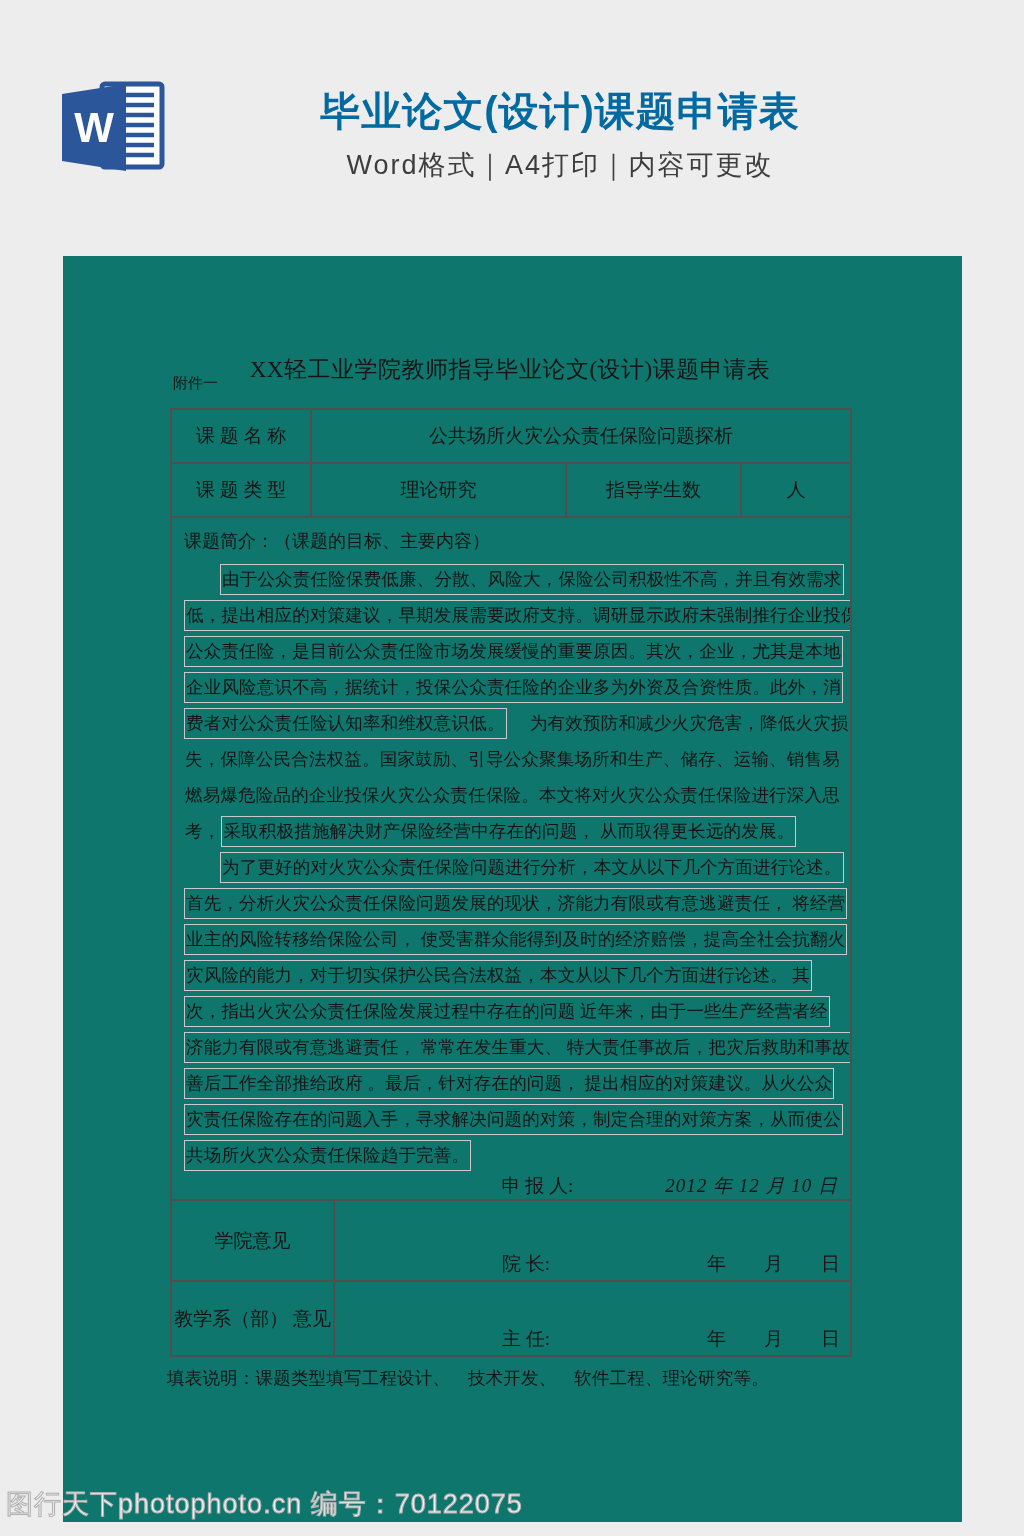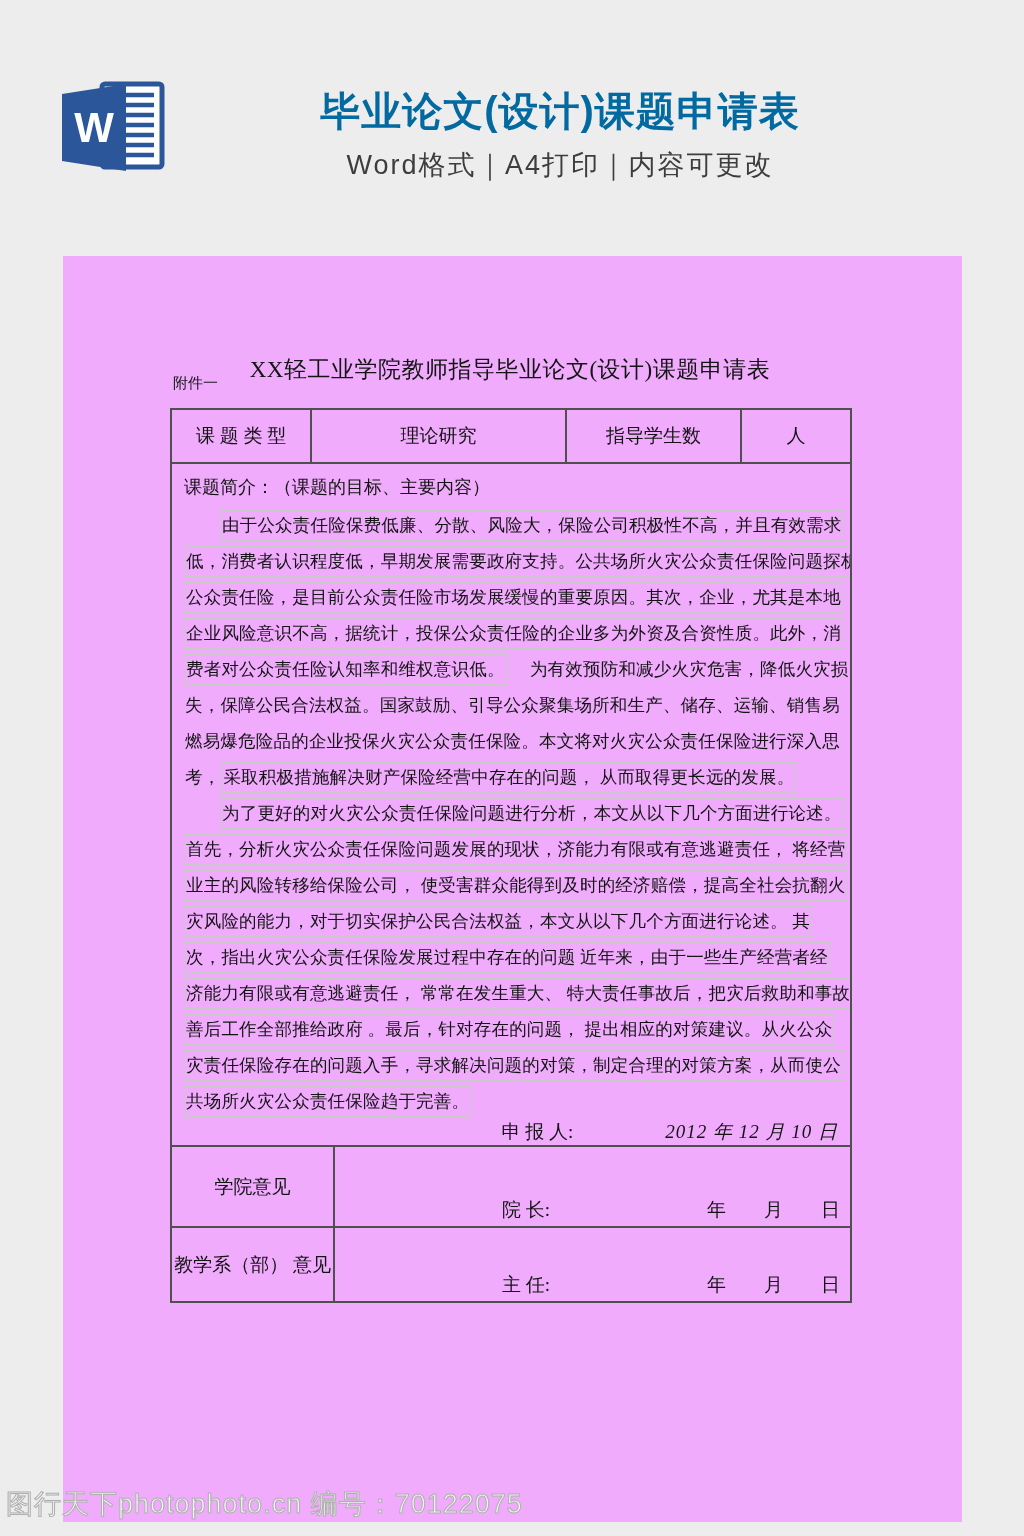--- a/index.html
+++ b/index.html
@@ -11,21 +11,21 @@
 
   
   .word-icon { position:absolute; left:62px; top:80px; width:104px; height:94px; }
   .header-text { position:absolute; left:170px; top:88px; width:780px; text-align:center; }
   .header-title { font-size:40px; font-weight:bold; color:#0369a1; letter-spacing:1px; line-height:46px; }
   .header-sub { margin-top:13px; font-size:27px; color:#3d3d3d; letter-spacing:2px; }
 
   
   .page {
     position:absolute; left:63px; top:256px; width:899px; height:1266px;
-    background:#f0abfc; color:#141414;
+    background:#0f766e; color:#141414;
     font-family:"Liberation Serif","DejaVu Serif",serif;
   }
   .attachment { position:absolute; left:110px; top:118px; font-size:15px; }
   .form-title { position:absolute; left:107px; top:98px; width:680px; text-align:center; font-size:23px; letter-spacing:0.5px; }
 
   table.form-table {
     position:absolute; left:107px; top:152px; width:680px;
     border-collapse:collapse; table-layout:fixed;
   }
   .form-table td {
@@ -96,31 +96,35 @@
   <table class="form-table">
     <colgroup>
       <col style="width:140px">
         <col style="width:23px">
         <col style="width:232px">
         <col style="width:175px">
         <col style="width:110px">
     </colgroup>
     <tbody>
       <tr style="height:54px;">
+        <td>课 题 名 称</td>
+        <td colspan="4">公共场所火灾公众责任保险问题探析</td>
+      </tr>
+      <tr style="height:54px;">
         <td>课 题 类 型</td>
         <td colspan="2">理论研究</td>
         <td>指导学生数</td>
         <td>人</td>
       </tr>
       <tr style="height:528px;">
         <td colspan="5" class="summary-cell">
           <div class="sum-label">课题简介：（课题的目标、主要内容）</div>
           <div id="summary-lines">
               <div class="sline indent"><span class="seg boxed">由于公众责任险保费低廉、分散、风险大，保险公司积极性不高，并且有效需求</span></div>
-              <div class="sline"><span class="seg boxed">低，消费者认识程度低，早期发展需要政府支持。公共场所火灾公众责任保险问题探析</span></div>
+              <div class="sline"><span class="seg boxed">低，提出相应的对策建议，早期发展需要政府支持。调研显示政府未强制推行企业投保</span></div>
               <div class="sline"><span class="seg boxed">公众责任险，是目前公众责任险市场发展缓慢的重要原因。其次，企业，尤其是本地</span></div>
               <div class="sline"><span class="seg boxed">企业风险意识不高，据统计，投保公众责任险的企业多为外资及合资性质。此外，消</span></div>
               <div class="sline"><span class="seg boxed">费者对公众责任险认知率和维权意识低。</span><span class="seg">　 为有效预防和减少火灾危害，降低火灾损</span></div>
               <div class="sline"><span class="seg">失，保障公民合法权益。国家鼓励、引导公众聚集场所和生产、储存、运输、销售易</span></div>
               <div class="sline"><span class="seg">燃易爆危险品的企业投保火灾公众责任保险。本文将对火灾公众责任保险进行深入思</span></div>
               <div class="sline"><span class="seg">考，</span><span class="seg boxed">采取积极措施解决财产保险经营中存在的问题， 从而取得更长远的发展。</span></div>
               <div class="sline indent"><span class="seg boxed">为了更好的对火灾公众责任保险问题进行分析，本文从以下几个方面进行论述。</span></div>
               <div class="sline"><span class="seg boxed">首先，分析火灾公众责任保险问题发展的现状，济能力有限或有意逃避责任，  将经营</span></div>
               <div class="sline"><span class="seg boxed">业主的风险转移给保险公司，  使受害群众能得到及时的经济赔偿，提高全社会抗翻火</span></div>
               <div class="sline"><span class="seg boxed">灾风险的能力，对于切实保护公民合法权益，本文从以下几个方面进行论述。  其</span></div>
@@ -150,15 +154,16 @@
         <td colspan="3" class="opinion-content">
           <div class="signer-line">
             <span>主 任:</span>
             <span class="signer-date">年　　月　　日</span>
           </div>
         </td>
       </tr>
     </tbody>
   </table>
 
+  <div class="footnote">填表说明：课题类型填写工程设计、　技术开发、　软件工程、理论研究等。</div>
 </div>
 
 <div class="watermark">图行天下photophoto.cn 编号：70122075</div>
 
 </body></html>

